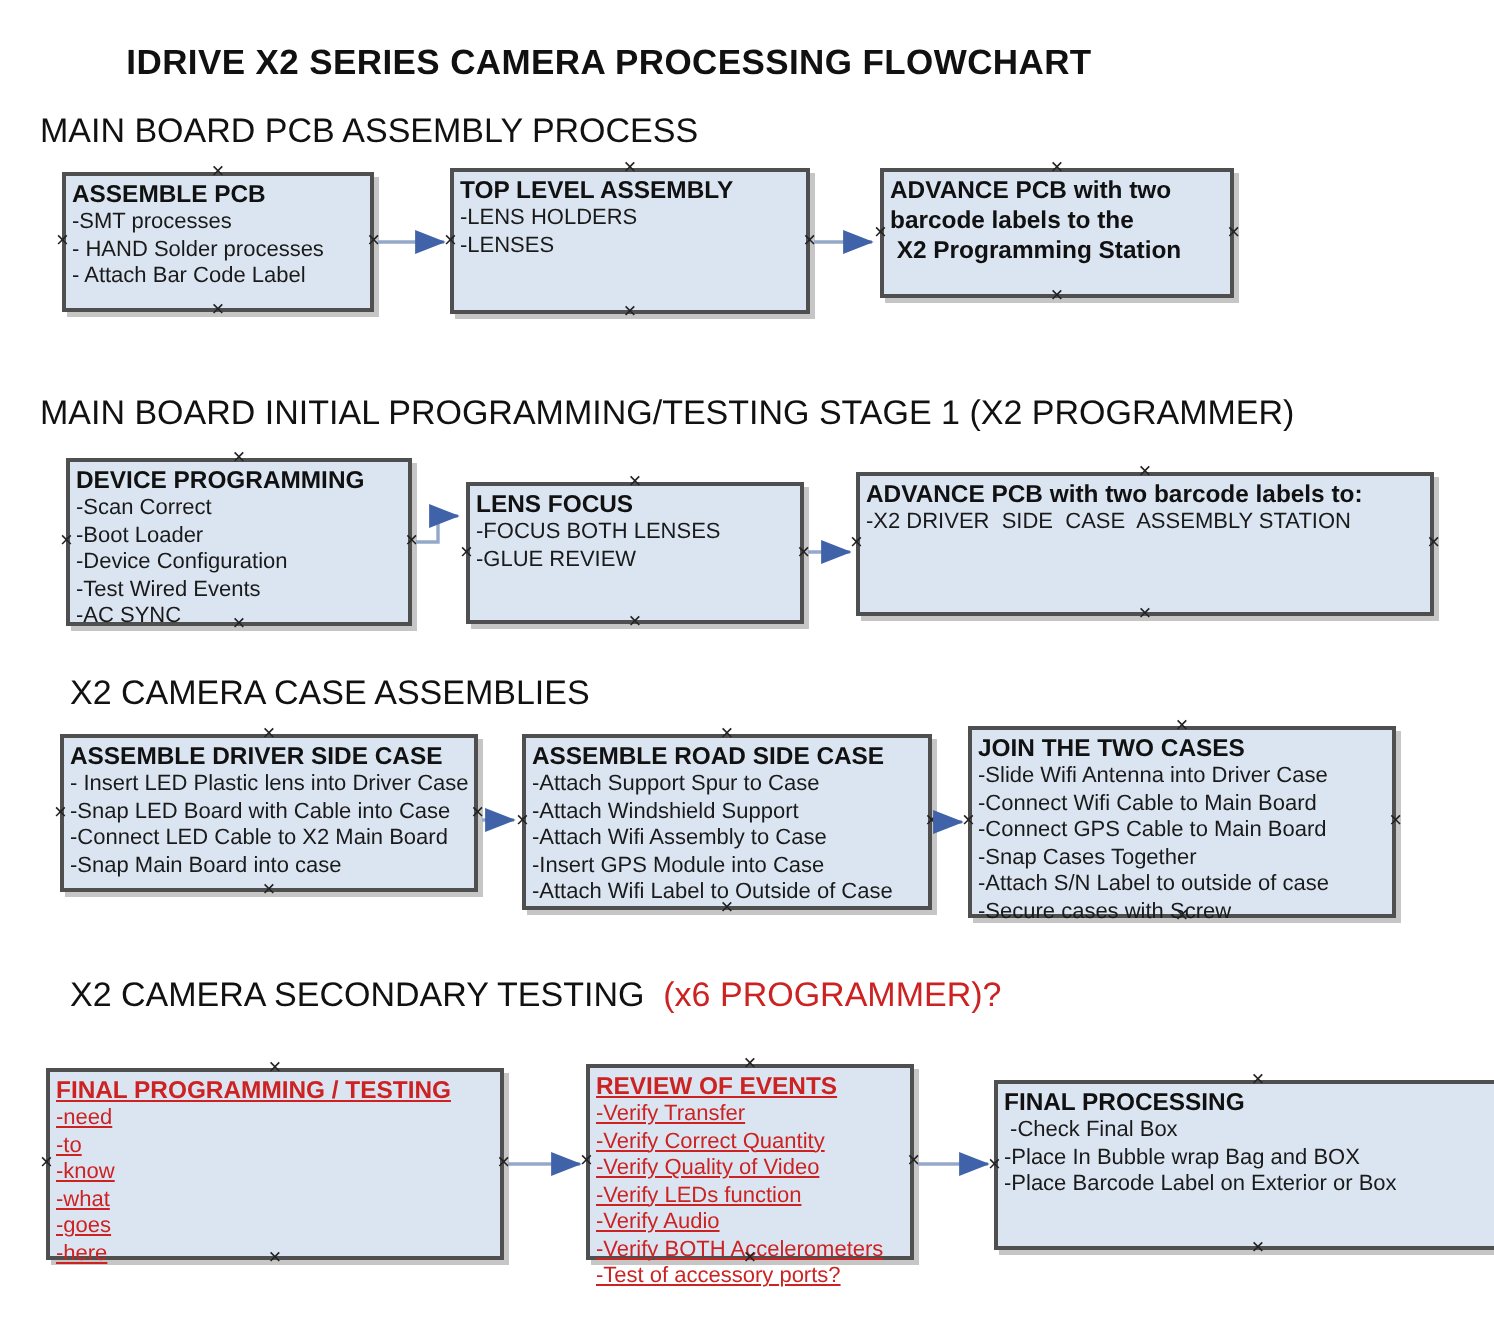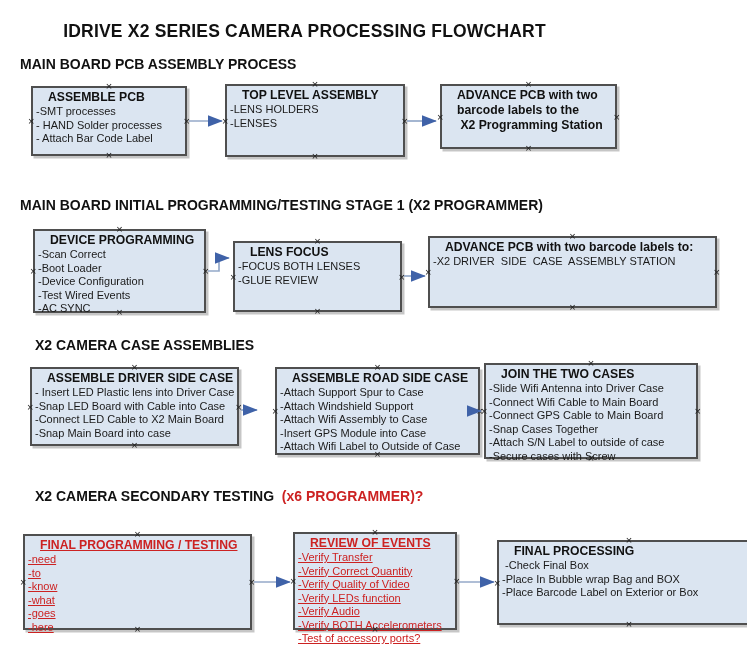--- a/index.html
+++ b/index.html
@@ -1,50 +1,50 @@
 <!DOCTYPE html>
 <html><head>
 <meta charset="utf-8">
 <style>
   html,body{margin:0;padding:0;background:#fff;}
   .canvas{position:relative;width:747px;height:662px;background:#ffffff;
           font-family:"Liberation Sans",sans-serif;overflow:hidden;}
   .main-title{position:absolute;top:21px;left:0;width:609px;text-align:center;
               font-size:17.5px;font-weight:bold;color:#111;letter-spacing:.2px;}
-  .sec-heading{position:absolute;font-size:14px;font-weight:bold;color:#111;white-space:pre;}
+  .sec-heading{position:absolute;font-size:17px;font-weight:normal;color:#111;white-space:pre;}
   .h0{left:20px;top:56px}
   .h1{left:20px;top:197px}
   .h2{left:35px;top:337px}
   .h3{left:35px;top:488px}
   .red{color:#cc2222;}
   .box{position:absolute;background:#dbe5f1;border:2px solid #4f4f4f;
        box-shadow:2.5px 2.5px 0 rgba(128,128,128,.45);
        padding:2px 3px;box-sizing:border-box;}
-  .bt{font-size:12.2px;line-height:15px;font-weight:bold;color:#111;white-space:pre;margin-left:12px;}
+  .bt{font-size:12.2px;line-height:15px;font-weight:bold;color:#111;white-space:pre;}
   .bi{font-size:11px;line-height:13.5px;color:#1a1a1a;white-space:pre;}
   .red-box .bt,.red-box .bi{color:#cc2222;text-decoration:underline;}
   
   .box::before,.box::after{position:absolute;left:50%;transform:translateX(-50%);
        content:"×";font-size:11px;line-height:1;color:#222;font-weight:normal;}
   .box::before{top:-7px;}
   .box::after{bottom:-7px;}
   .ap{position:absolute;top:50%;transform:translateY(-50%);
       font-size:11px;line-height:1;color:#222;}
   .ap::before{content:"×";}
   .ap.l{left:-5px;}
   .ap.r{right:-5px;}
   
   .s0b0{left:31px;top:86px;width:156px;height:70px}
   .s0b1{left:225px;top:84px;width:180px;height:73px}
   .s0b2{left:440px;top:84px;width:177px;height:65px}
   .s1b0{left:33px;top:229px;width:173px;height:84px}
   .s1b1{left:233px;top:241px;width:169px;height:71px}
   .s1b2{left:428px;top:236px;width:289px;height:72px}
   .s2b0{left:30px;top:367px;width:209px;height:79px}
-  .s2b1{left:275px;top:367px;width:205px;height:88px}
+  .s2b1{left:261px;top:367px;width:205px;height:88px}
   .s2b2{left:484px;top:363px;width:214px;height:96px}
   .s3b0{left:23px;top:534px;width:229px;height:96px}
   .s3b1{left:293px;top:532px;width:164px;height:98px}
   .s3b2{left:497px;top:540px;width:264px;height:85px}
   .arrow-layer{position:absolute;left:0;top:0;width:747px;height:662px;pointer-events:none;}
 </style>
 </head>
 <body>
 
 <div class="canvas">

